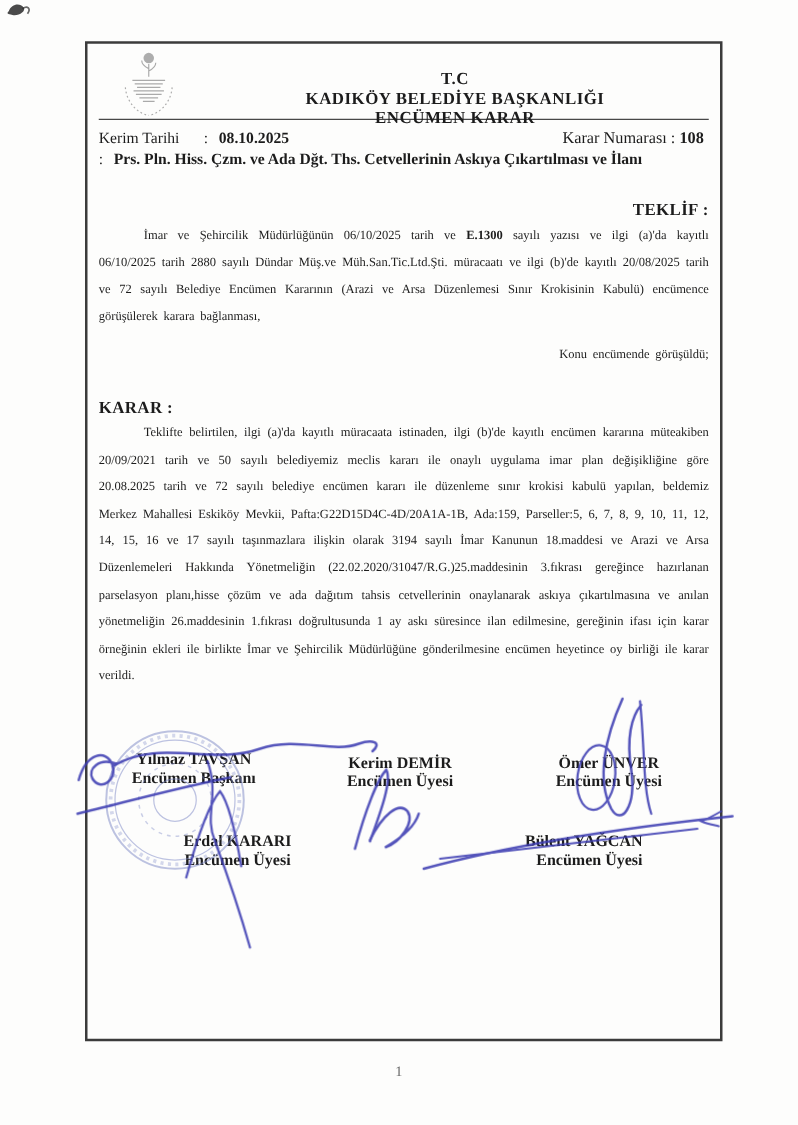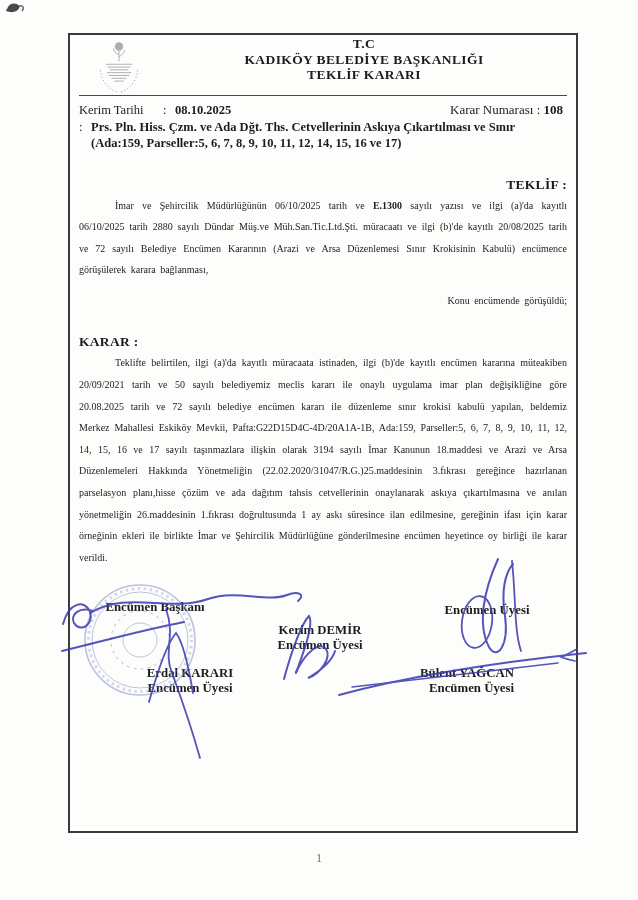--- a/index.html
+++ b/index.html
@@ -17,21 +17,21 @@
     left: 68px; top: 33px;
     width: 510px; height: 800px;
     border: 2px solid #3b3b3b;
     padding: 0 9px;
   }
   .hdr { position: relative; height: 61px; border-bottom: 1.5px solid #474747; }
   .logo-wrap { position: absolute; left: 12px; top: 4px; width:56px; height:58px; }
   .hdr-text {
     margin-left: 82px;
     text-align: center;
-    padding-top: 1px;
+    padding-top: 20px;
     font-weight: bold;
     font-size: 13.5px;
     line-height: 15.5px;
     letter-spacing: 0.4px;
   }
   .meta { position: relative; padding-top: 6px; font-size: 12.5px; line-height: 16.5px; }
   .meta-row { display: flex; }
   .meta-label { width: 84px; flex: 0 0 84px; }
   .meta-colon { width: 12px; flex: 0 0 12px; }
   .meta-val { font-weight: bold; }
@@ -51,21 +51,21 @@
   .closing { margin-top: 9px; text-indent: 36px; text-align: right; }
   .sig {
     position: absolute;
     width: 180px;
     text-align: center;
     font-weight: bold;
     font-size: 12.8px;
     line-height: 15px;
   }
   .sig-1 { left: 65px;  top: 600px; }
-  .sig-2 { left: 230px; top: 603px; margin-top: 20px; }
+  .sig-2 { left: 230px; top: 603px; }
   .sig-3 { left: 397px; top: 603px; }
   .sig-4 { left: 100px; top: 666px; }
   .sig-5 { left: 334px; top: 666px; text-align: right; }
   .page-num {
     position: absolute; left: 0; right: 0; top: 852px;
     text-align: center; font-size: 11.5px; color: #6a6a6a;
   }
   .ink-overlay { position: absolute; left: 0; top: 0; pointer-events: none; }
 </style>
 </head>
@@ -88,58 +88,59 @@
             <path d="M28,13 L28,24 M28,17 C24,15 22,12 22,10 M28,19 C32,17 34,14 34,12"></path>
             <path d="M14,27 H42 M16,30 H40 M18,33 H38 M15,36 H41 M17,39 H39 M20,42 H36 M23,45 H33"></path>
             <path d="M8,33 C9,47 20,56 28,57" stroke-dasharray="1.5 2.2"></path>
             <path d="M48,33 C47,47 36,56 28,57" stroke-dasharray="1.5 2.2"></path>
           </g>
         </svg>
       </div>
       <div class="hdr-text">
         <div>T.C</div>
         <div>KADIKÖY BELEDİYE BAŞKANLIĞI</div>
-        <div>TEKLİF KARARI</div>
+        <div>ENCÜMEN KARAR</div>
       </div>
     </div>
 
     <div class="meta">
       <div class="meta-row">
         <span class="meta-label">Kerim Tarihi</span>
         <span class="meta-colon">:</span>
         <span class="meta-val">08.10.2025</span>
       </div>
       <div class="decision-number">
         <span>Karar Numarası : </span><b>108</b>
       </div>
       <div class="meta-row">
         <span class="meta-colon">:</span>
         <span class="meta-val">
-          <span style="display:block">Prs. Pln. Hiss. Çzm. ve Ada Dğt. Ths. Cetvellerinin Askıya Çıkartılması ve Sınır</span>
-          <span style="display:block">(Ada:159, Parseller:5, 6, 7, 8, 9, 10, 11, 12, 14, 15, 16 ve 17)</span>
+          <span style="display:block">Prs. Pln. Hiss. Çzm. ve Ada Dğt. Ths. Cetvellerinin Askıya Çıkartılması ve İlanı</span>
         </span>
       </div>
     </div>
 
     <h3 class="section-heading mt-teklif">TEKLİF :</h3>
     <p class="para indent"><span>İmar ve Şehircilik Müdürlüğünün 06/10/2025 tarih ve </span><b>E.1300</b><span> sayılı yazısı ve ilgi (a)'da kayıtlı 06/10/2025 tarih 2880 sayılı Dündar Müş.ve Müh.San.Tic.Ltd.Şti. müracaatı ve ilgi (b)'de kayıtlı 20/08/2025 tarih ve 72 sayılı Belediye Encümen Kararının (Arazi ve Arsa Düzenlemesi Sınır Krokisinin Kabulü) encümence görüşülerek karara bağlanması,</span></p>
     <p class="para closing">Konu encümende görüşüldü;</p>
 
     <h3 class="section-heading mt-karar">KARAR :</h3>
     <p class="para indent">Teklifte belirtilen, ilgi (a)'da kayıtlı müracaata istinaden, ilgi (b)'de kayıtlı encümen kararına müteakiben 20/09/2021 tarih ve 50 sayılı belediyemiz meclis kararı ile onaylı uygulama imar plan değişikliğine göre 20.08.2025 tarih ve 72 sayılı belediye encümen kararı ile düzenleme sınır krokisi kabulü yapılan, beldemiz Merkez Mahallesi Eskiköy Mevkii, Pafta:G22D15D4C-4D/20A1A-1B, Ada:159, Parseller:5, 6, 7, 8, 9, 10, 11, 12, 14, 15, 16 ve 17 sayılı taşınmazlara ilişkin olarak 3194 sayılı İmar Kanunun 18.maddesi ve Arazi ve Arsa Düzenlemeleri Hakkında Yönetmeliğin (22.02.2020/31047/R.G.)25.maddesinin 3.fıkrası gereğince hazırlanan parselasyon planı,hisse çözüm ve ada dağıtım tahsis cetvellerinin onaylanarak askıya çıkartılmasına ve anılan yönetmeliğin 26.maddesinin 1.fıkrası doğrultusunda 1 ay askı süresince ilan edilmesine, gereğinin ifası için karar örneğinin ekleri ile birlikte İmar ve Şehircilik Müdürlüğüne gönderilmesine encümen heyetince oy birliği ile karar verildi.</p>
   </div>
 
   <div class="sig sig-1">
+    <div>Yılmaz TAVŞAN</div>
     <div>Encümen Başkanı</div>
   </div>
   <div class="sig sig-2">
     <div>Kerim DEMİR</div>
     <div>Encümen Üyesi</div>
   </div>
   <div class="sig sig-3">
+    <div>Ömer ÜNVER</div>
     <div>Encümen Üyesi</div>
   </div>
   <div class="sig sig-4">
     <div>Erdal KARARI</div>
     <div>Encümen Üyesi</div>
   </div>
   <div class="sig sig-5">
     <div>Bülent YAĞCAN</div>
     <div>Encümen Üyesi</div>
   </div>

